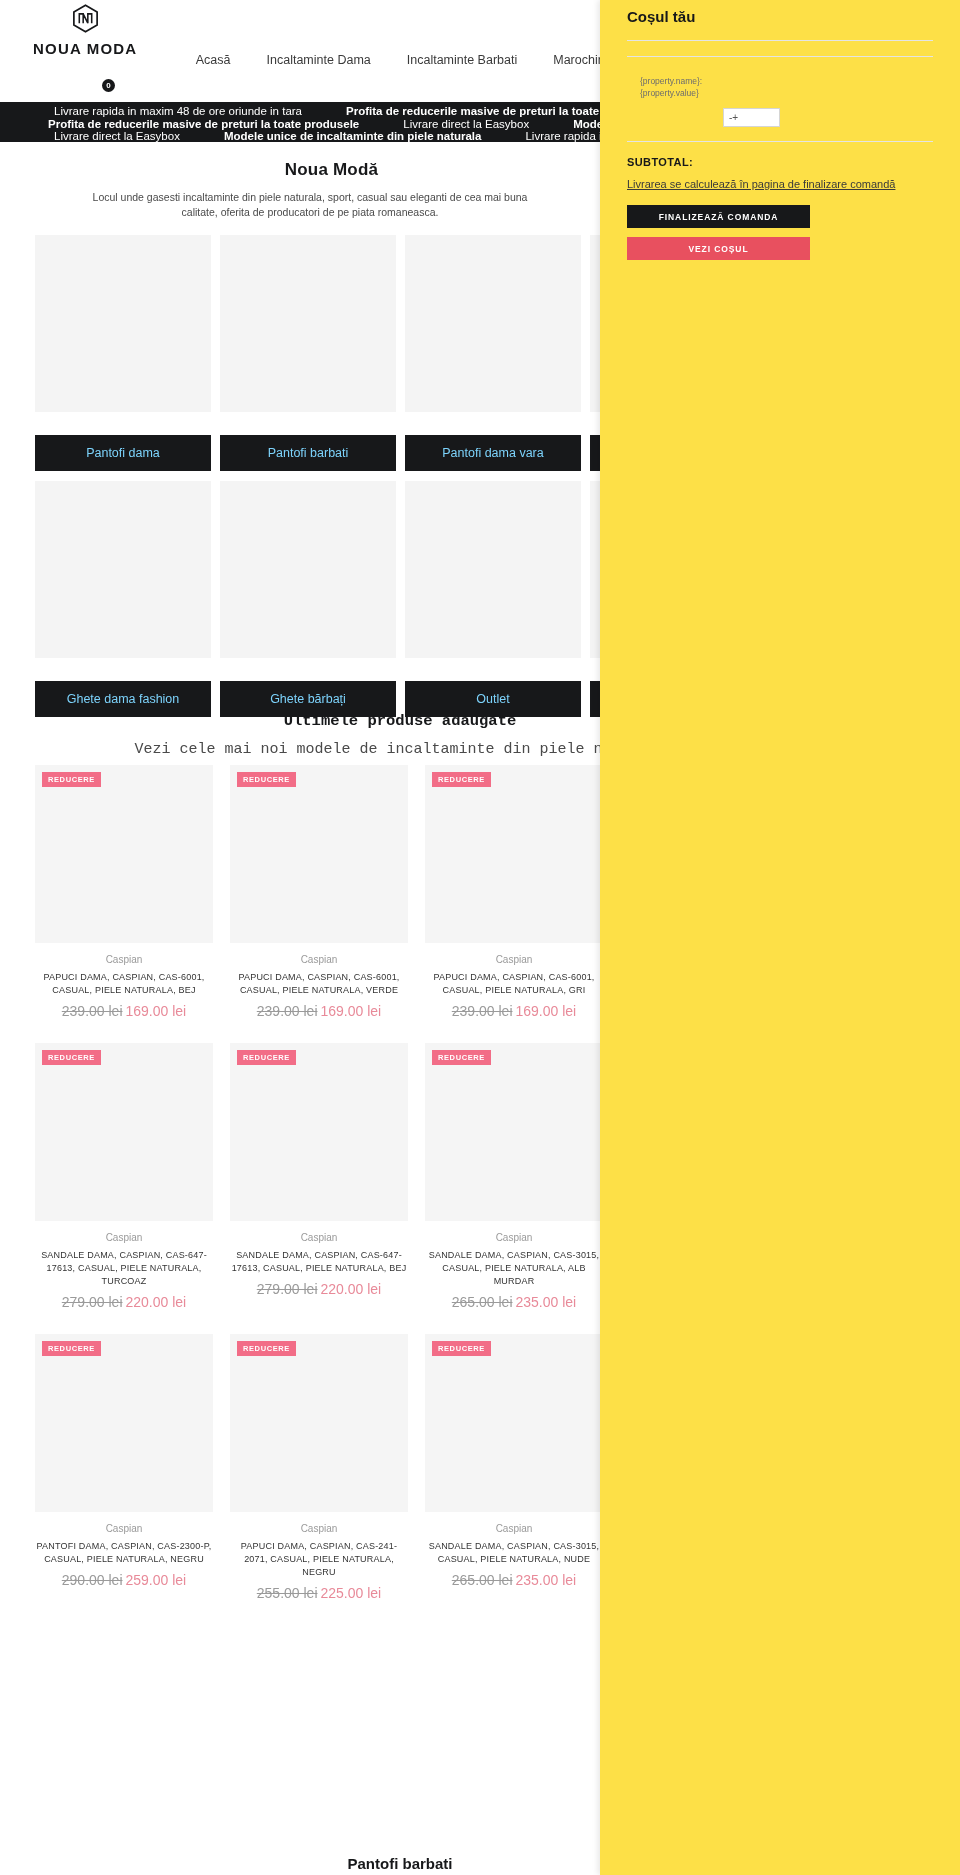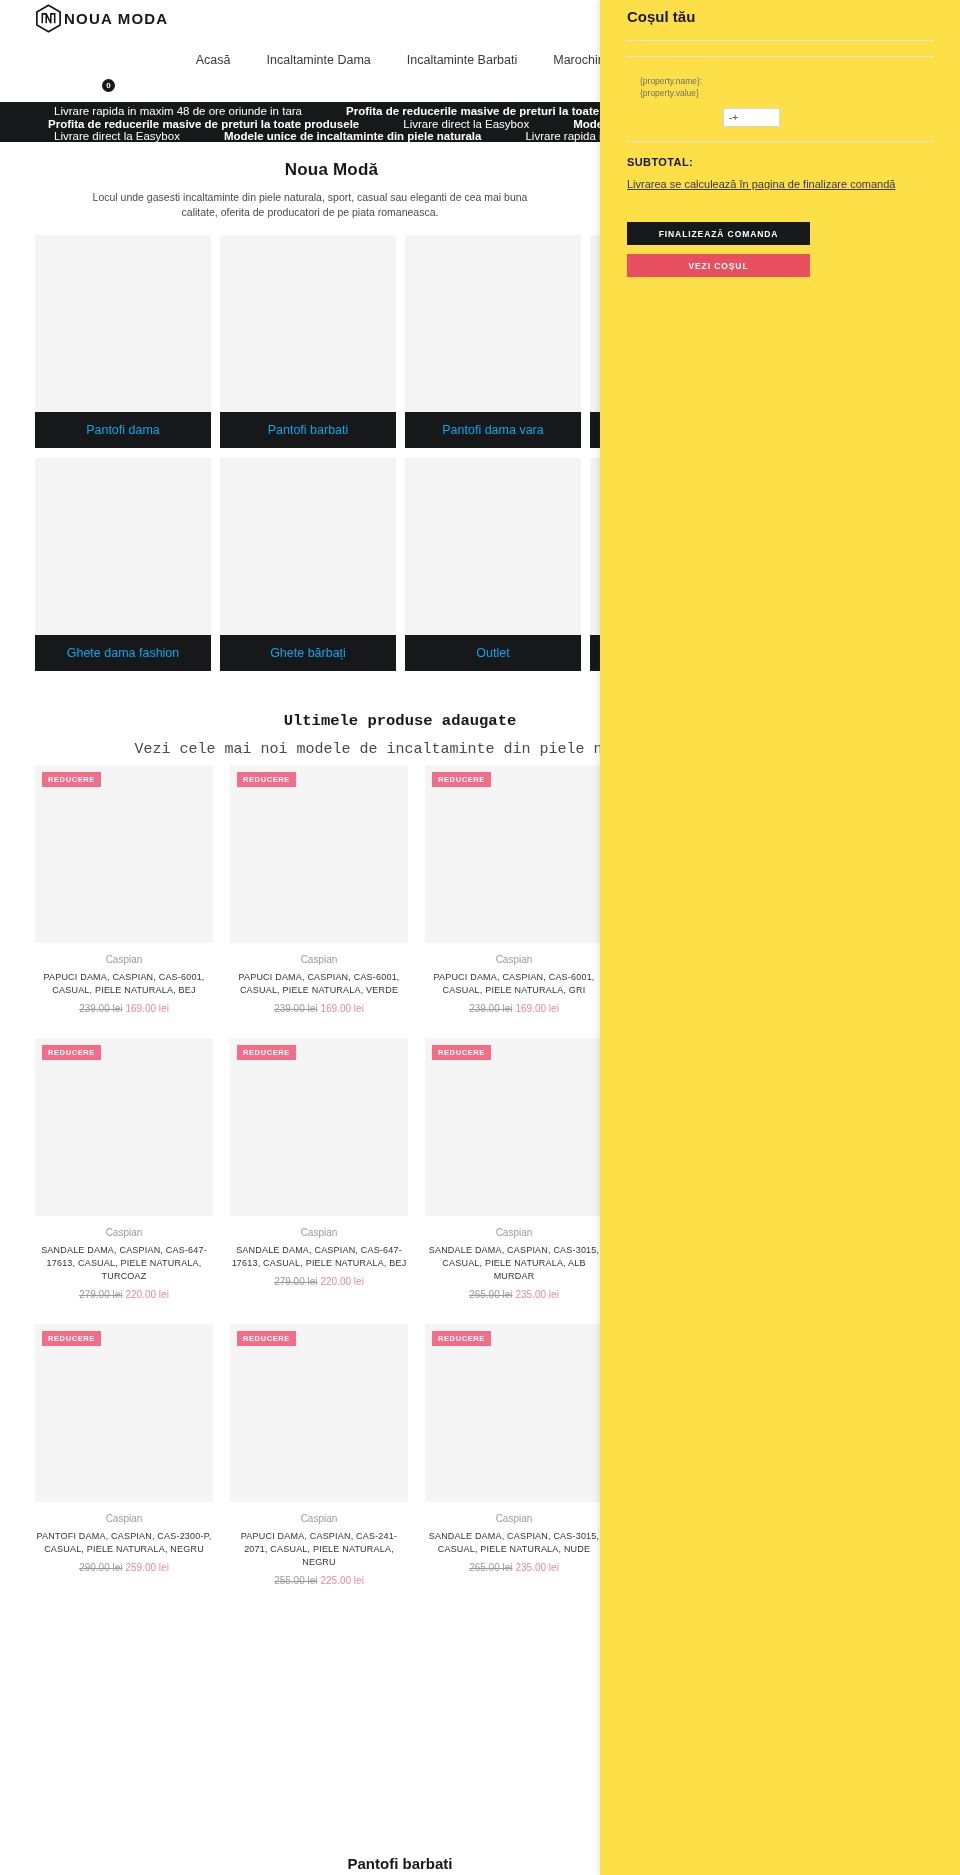--- a/index.html
+++ b/index.html
@@ -14,21 +14,21 @@
   
   .header {
     position: relative;
     width: 960px;
     height: 117px;
     background: #fff;
   }
   .logo-wrap {
     position: absolute;
     left: 33px; top: 3px;
-    display: flex; align-items: center; 
+    display: flex; align-items: center; gap: 6px; flex-direction: column;
   }
   .logo-mark { width: 31px; height: 31px; display:block; }
   .logo-text {
     font-family: "Liberation Sans", sans-serif;
     font-size: 15px;
     font-weight: 700;
     letter-spacing: 1.2px;
     color: #17181a;
   }
   .main-nav {
@@ -107,23 +107,24 @@
     width: 740px;
     display: grid;
     grid-template-columns: repeat(4, 176px);
     gap: 10px 9px;
   }
   .cat-tile { width: 176px; }
   .cat-img { width: 176px; height: 177px; background: #f4f4f4; }
   .cat-label {
     width: 176px; height: 36px;
     background: #17181a;
-    color: #0ea5e9;
+    color: #7dd3fc;
     display: flex; align-items: center; justify-content: center;
     font-size: 12.5px;
+    margin-top: 23px;
   }
 
   
   .sec-title {
     position: absolute;
     left: 0; top: 712px;
     width: 800px;
     text-align: center;
     font-family: Liberation Mono, monospace;
   }
@@ -169,21 +170,21 @@
     margin-top: 6px;
     text-align: center;
     font-size: 9px;
     line-height: 13px;
     color: #333;
     letter-spacing: .2px;
   }
   .prod-prices {
     margin-top: 6px;
     text-align: center;
-    font-size: 10px;
+    font-size: 14px;
   }
   .price-old { color: #9a9a9a; text-decoration: line-through; }
   .price-new { color: #e88a99; margin-left: 3px; }
 
   .bottom-title {
     position: absolute;
     left: 0; top: 1855px;
     width: 800px; text-align: center;
     font-size: 15px; font-weight: 700; color: #17181a;
   }
@@ -234,21 +235,21 @@
     color: #17181a;
   }
   .cart-note {
     margin-top: 9px;
     font-size: 11px;
     line-height: 15px;
     color: #3a3a3a;
     text-decoration: underline;
   }
   .btn {
-    margin-top: 30px;
+    margin-top: 13px;
     width: 183px; height: 23px;
     display: flex; align-items: center; justify-content: center;
     font-size: 8.5px;
     font-weight: 700;
     letter-spacing: .9px;
     color: #fff;
     cursor: pointer;
     border: none;
     font-family: "Liberation Sans", sans-serif;
   }

